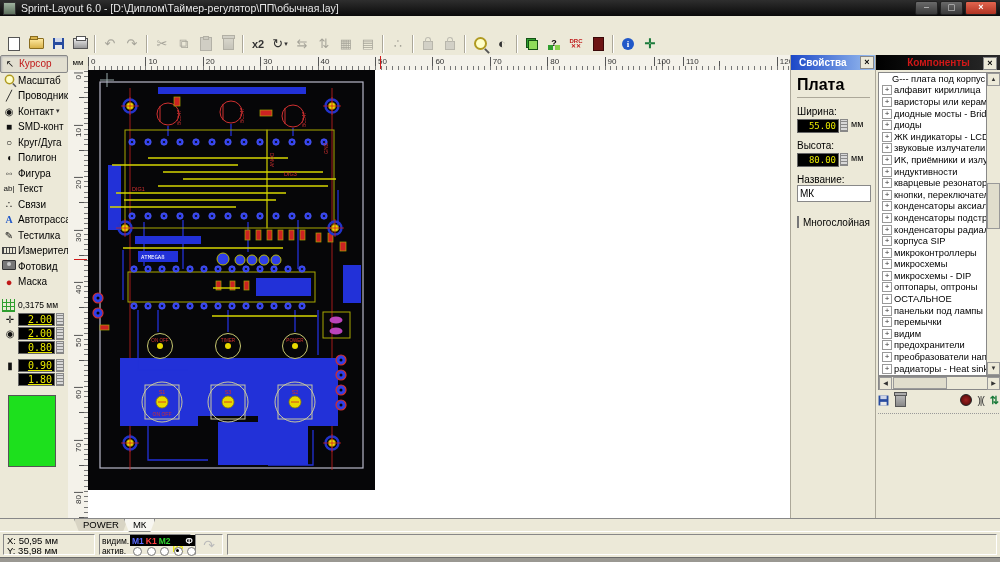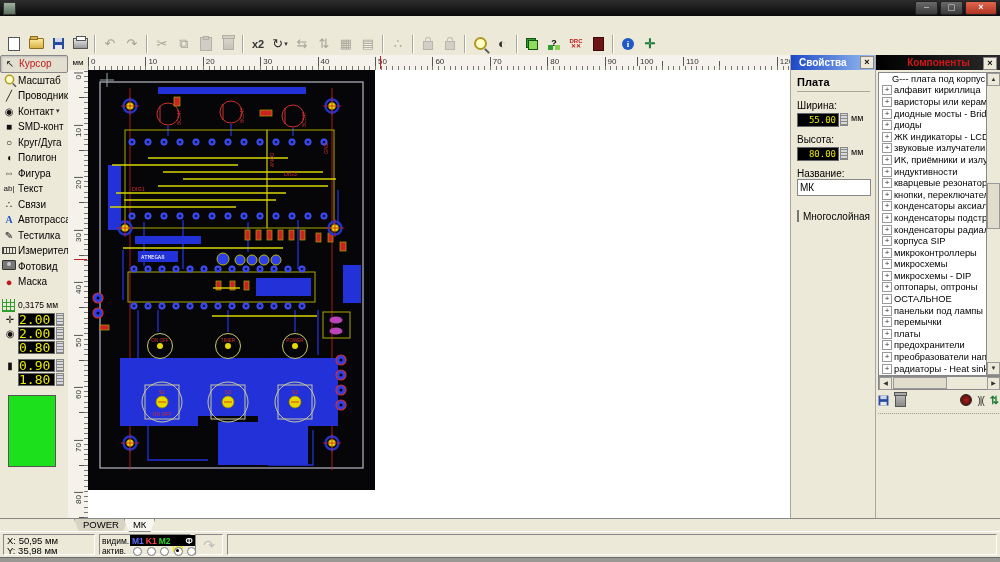--- a/index.html
+++ b/index.html
@@ -67,21 +67,21 @@
   .si-photo{display:inline-block;width:12px;height:8px;background:#777;border:1px solid #333;border-radius:1px;position:relative;}
   .si-photo:after{content:"";position:absolute;left:4px;top:1px;width:4px;height:4px;border-radius:50%;background:#ccc;}
   .gridrow{display:flex;align-items:center;margin:9px 0 2px 2px;}
   .i-grid{width:12px;height:12px;background:
       repeating-linear-gradient(90deg,#2f9e2f 0 1px,transparent 1px 4px),
       repeating-linear-gradient(0deg,#2f9e2f 0 1px,transparent 1px 4px);border-right:1px solid #2f9e2f;border-bottom:1px solid #2f9e2f;}
   .gridlab{font-size:8.5px;margin-left:3px;}
   .valrow{display:flex;align-items:center;margin:2px 0 2px 2px;height:12px;}
   .vicon{width:16px;flex:0 0 16px;text-align:center;font-size:10px;color:#111;}
   .vbox{width:33px;height:11px;background:#000;color:#e8e800;font-family:"DejaVu Sans Mono",monospace;
-        font-size:13px;line-height:11px;padding-right:2px;border:1px solid #666;}
+        font-size:10px;text-align:right;line-height:11px;padding-right:2px;border:1px solid #666;text-decoration:underline;}
   .vspin{width:6px;height:11px;margin-left:1px;background:repeating-linear-gradient(0deg,#888 0 1px,#d8d8d8 1px 3px);border:1px solid #888;}
   .swatch{position:absolute;left:8px;top:340px;width:46px;height:70px;border:1px solid #555;}
   
   .canvasarea{position:absolute;left:68px;top:55px;width:722px;height:463px;background:#fff;}
   .corner{position:absolute;left:0;top:0;width:20px;height:15px;background:#ece9d8;border-right:1px solid #aca899;border-bottom:1px solid #aca899;
           font-size:8px;text-align:center;line-height:15px;}
   .hruler{position:absolute;left:20px;top:0;width:702px;height:15px;background:#f4f2ea;border-bottom:1px solid #aca899;
       background-image:repeating-linear-gradient(90deg,#777 0 1px,transparent 1px 5.74px),repeating-linear-gradient(90deg,#555 0 1px,transparent 1px 57.4px);
       background-size:100% 4px,100% 9px;background-position:bottom left,bottom left;background-repeat:no-repeat;}
   .hlab{position:absolute;bottom:4px;font-size:8px;color:#333;border-left:1px solid #555;padding-left:2px;height:9px;line-height:9px;}
@@ -93,21 +93,21 @@
   .rmark-h{position:absolute;top:1px;width:1px;height:13px;background:#d01818;}
   .rmark-v{position:absolute;left:6px;height:1px;width:13px;background:#d01818;}
   .canvas{position:absolute;left:20px;top:15px;width:702px;height:448px;background:#fff;overflow:hidden;}
   
   .props{position:absolute;left:790px;top:55px;width:85px;height:463px;background:#ece9d8;border-left:1px solid #aca899;}
   .phead{height:15px;background:linear-gradient(90deg,#1c48c8,#9cc0f0);color:#fff;font-weight:bold;font-size:10px;
          display:flex;align-items:center;padding-left:8px;}
   .pclose{margin-left:auto;margin-right:2px;width:12px;height:11px;background:#ece9d8;border:1px solid #888;
           color:#000;font-size:9px;line-height:10px;text-align:center;font-weight:bold;}
   .pbody{padding:6px 6px 0 6px;}
-  .psect{font-weight:bold;font-size:11px;border-bottom:1px solid #aca899;padding-bottom:3px;margin-bottom:8px;}
+  .psect{font-weight:bold;font-size:16px;border-bottom:1px solid #aca899;padding-bottom:3px;margin-bottom:8px;}
   .plab{font-size:10px;margin-top:7px;}
   .pvalrow{display:flex;margin-top:2px;}
   .pvbox{width:38px;height:12px;background:#000;color:#e8e800;font-family:"DejaVu Sans Mono",monospace;font-size:9px;
          text-align:right;line-height:12px;padding-right:2px;border:1px solid #666;}
   .punit{font-size:9px;margin-left:3px;}
   .pinput{width:68px;height:13px;border:1px solid #888;background:#fff;font-size:10px;padding-left:2px;font-family:"Liberation Sans",sans-serif;}
   .pcheckrow{display:flex;align-items:center;margin-top:14px;}
   .pcheck{width:10px;height:10px;background:#fff;border:1px solid #777;}
   .pchecklab{font-size:10px;margin-left:4px;}
   
@@ -156,20 +156,21 @@
   .slong{flex:1;}
   .bottomstrip{position:absolute;left:0;top:557px;width:1000px;height:5px;background:#9a9892;border-top:1px solid #6a6a6a;}
 </style>
 </head>
 <body>
 
 <div class="app">
 
   <div class="titlebar">
     <span class="appicon"></span>
+    <span>Sprint-Layout 6.0 - [D:\Диплом\Таймер-регулятор\ПП\обычная.lay]</span>
     <span class="winbtns">
       <span class="wbtn">–</span>
       <span class="wbtn">▢</span>
       <span class="wbtn close">×</span>
     </span>
   </div>
 
 
   <div class="toolbar">
     <span class="tbtn">
@@ -366,21 +367,21 @@
         <span class="hlab" style="left: 0px;">0</span>
         <span class="hlab" style="left: 57.4px;">10</span>
         <span class="hlab" style="left: 114.8px;">20</span>
         <span class="hlab" style="left: 172.2px;">30</span>
         <span class="hlab" style="left: 229.6px;">40</span>
         <span class="hlab" style="left: 287px;">50</span>
         <span class="hlab" style="left: 344.4px;">60</span>
         <span class="hlab" style="left: 401.8px;">70</span>
         <span class="hlab" style="left: 459.2px;">80</span>
         <span class="hlab" style="left: 516.6px;">90</span>
-        <span class="hlab" style="left: 549px;">100</span>
+        <span class="hlab" style="left: 566px;">100</span>
         <span class="hlab" style="left: 595px;">110</span>
         <span class="hlab" style="left: 688.8px;">120</span>
       </div>
     <div class="vruler">
         <span class="vlab" style="top: 2px;">0</span>
         <span class="vlab" style="top: 54.5px;">10</span>
         <span class="vlab" style="top: 107px;">20</span>
         <span class="vlab" style="top: 159.5px;">30</span>
         <span class="vlab" style="top: 212px;">40</span>
         <span class="vlab" style="top: 264.5px;">50</span>
@@ -724,21 +725,21 @@
         <div class="titem">
           <span class="texp">+</span>
           <span class="tlabel">панельки под лампы</span>
         </div>
         <div class="titem">
           <span class="texp">+</span>
           <span class="tlabel">перемычки</span>
         </div>
         <div class="titem">
           <span class="texp">+</span>
-          <span class="tlabel">платы</span>
+          <span class="tlabel">видим</span>
         </div>
         <div class="titem">
           <span class="texp">+</span>
           <span class="tlabel">предохранители</span>
         </div>
         <div class="titem">
           <span class="texp">+</span>
           <span class="tlabel">преобразователи напряж</span>
         </div>
         <div class="titem">

